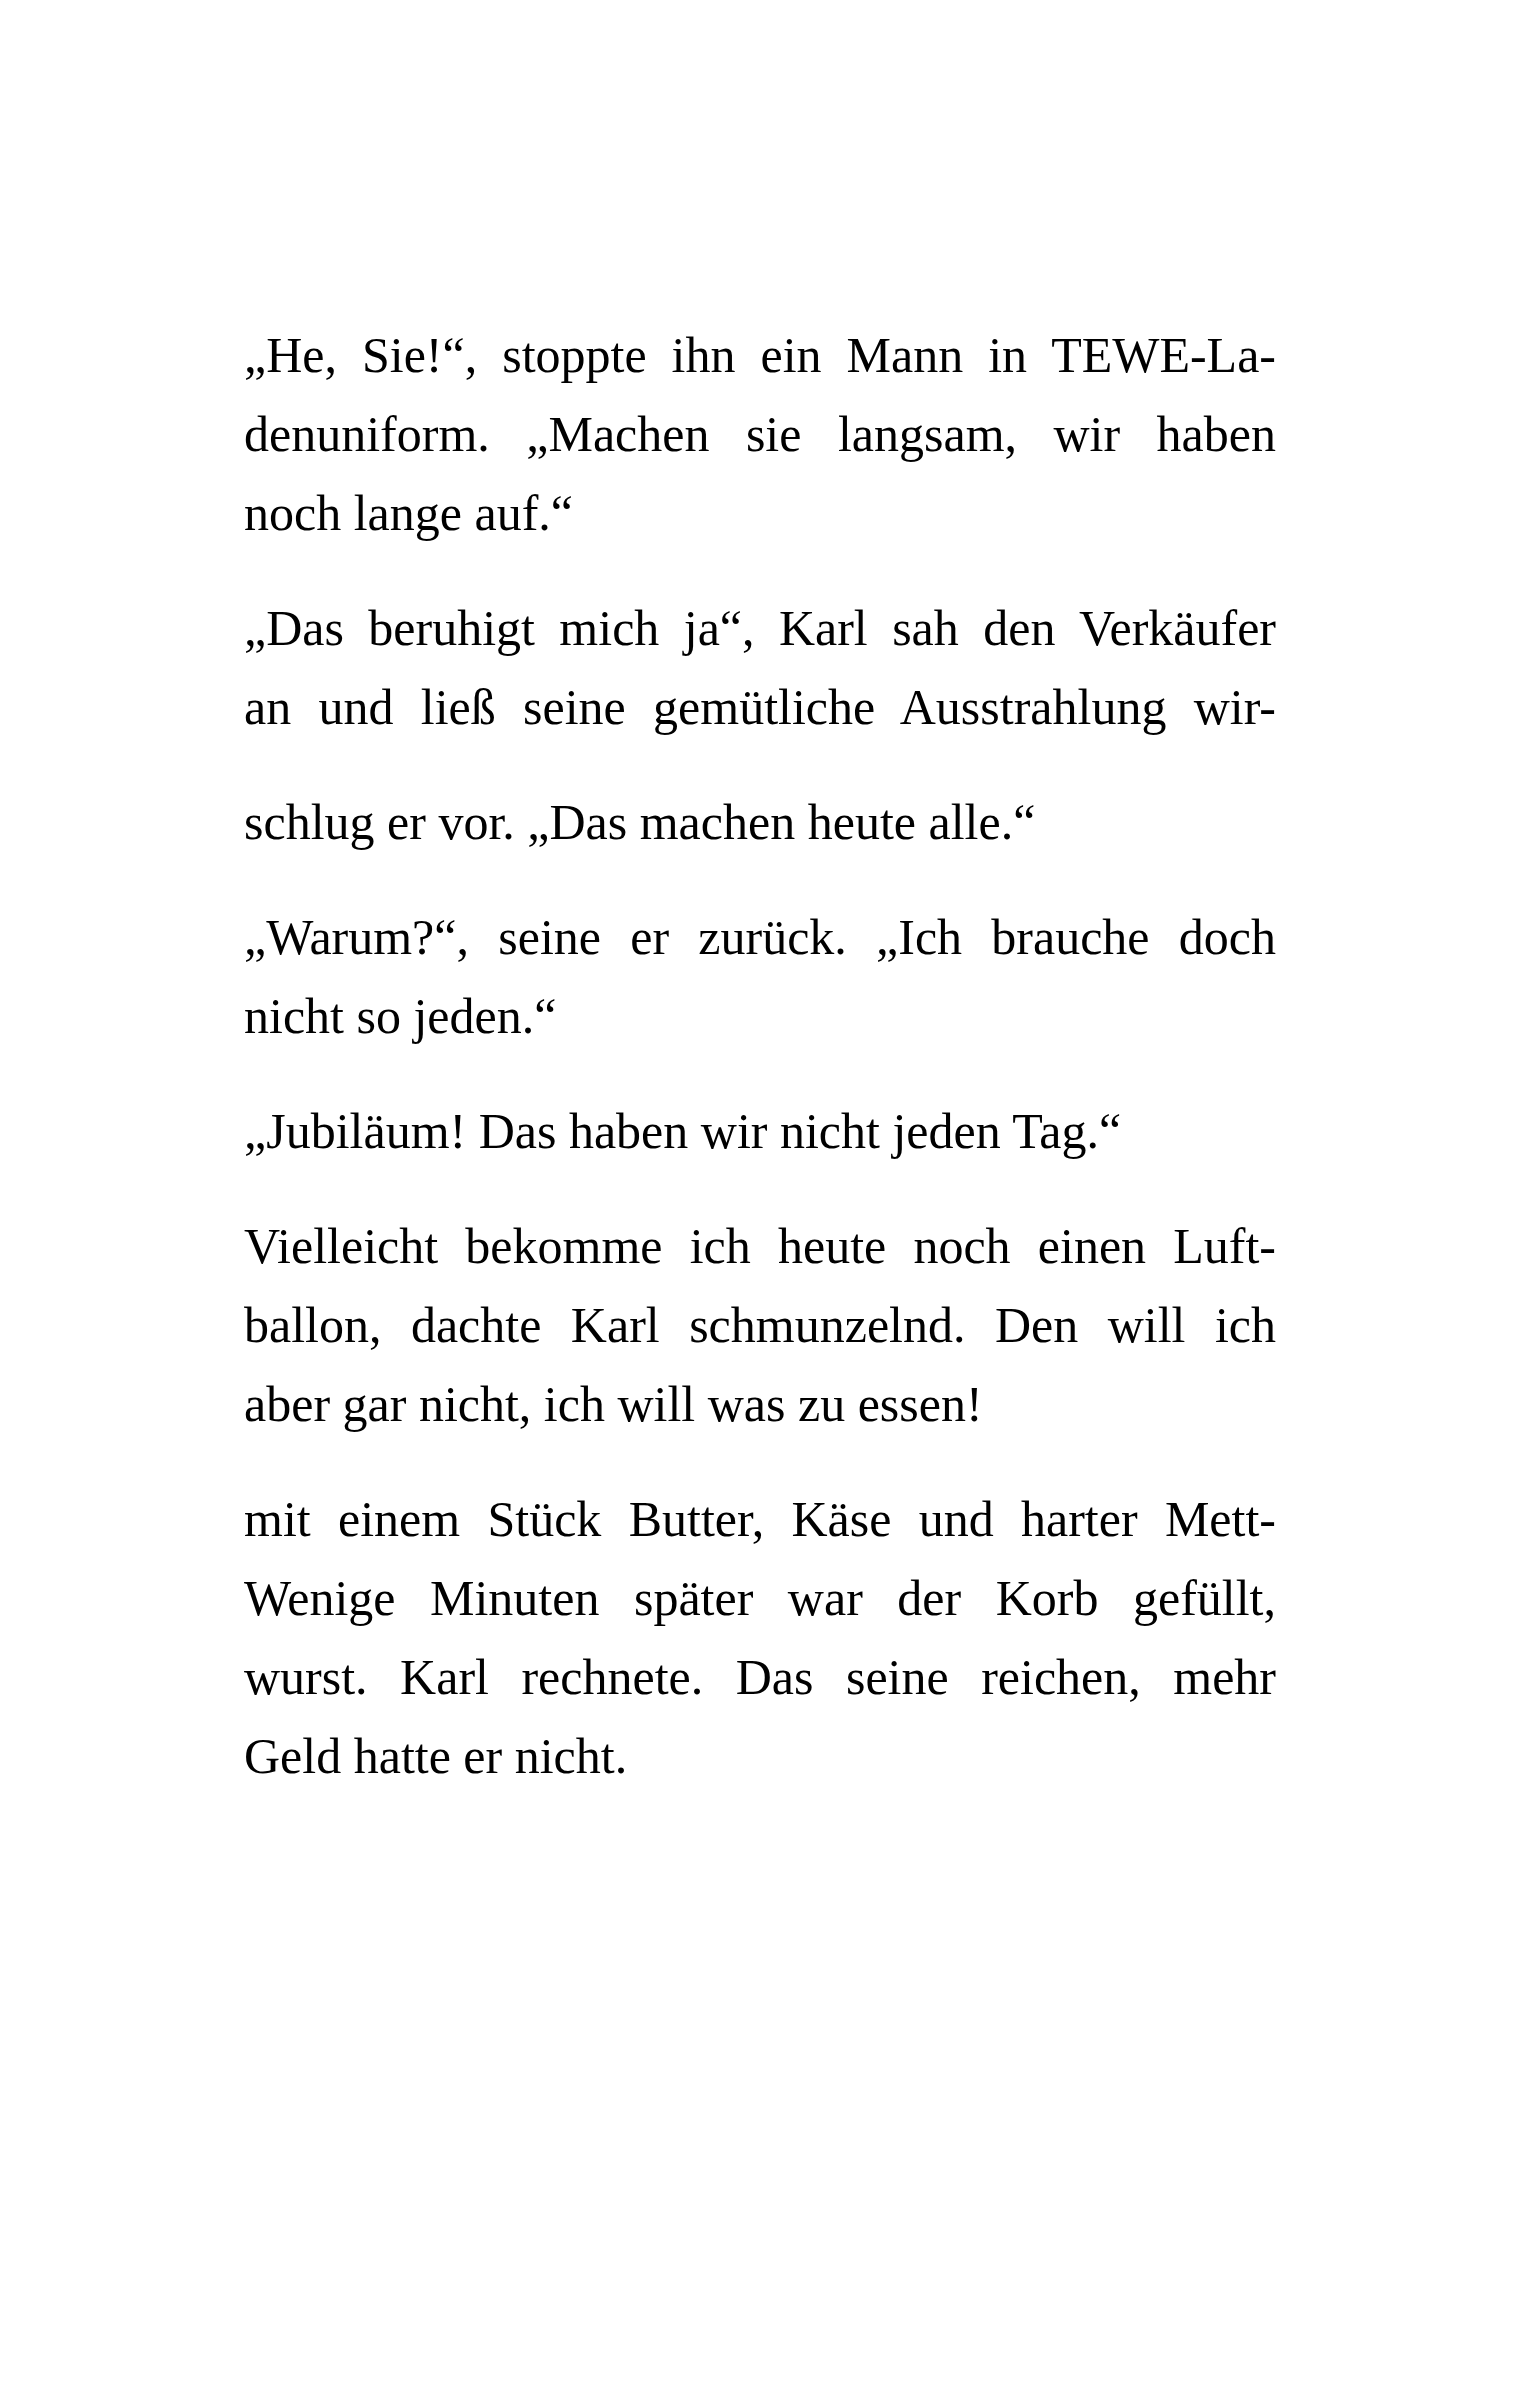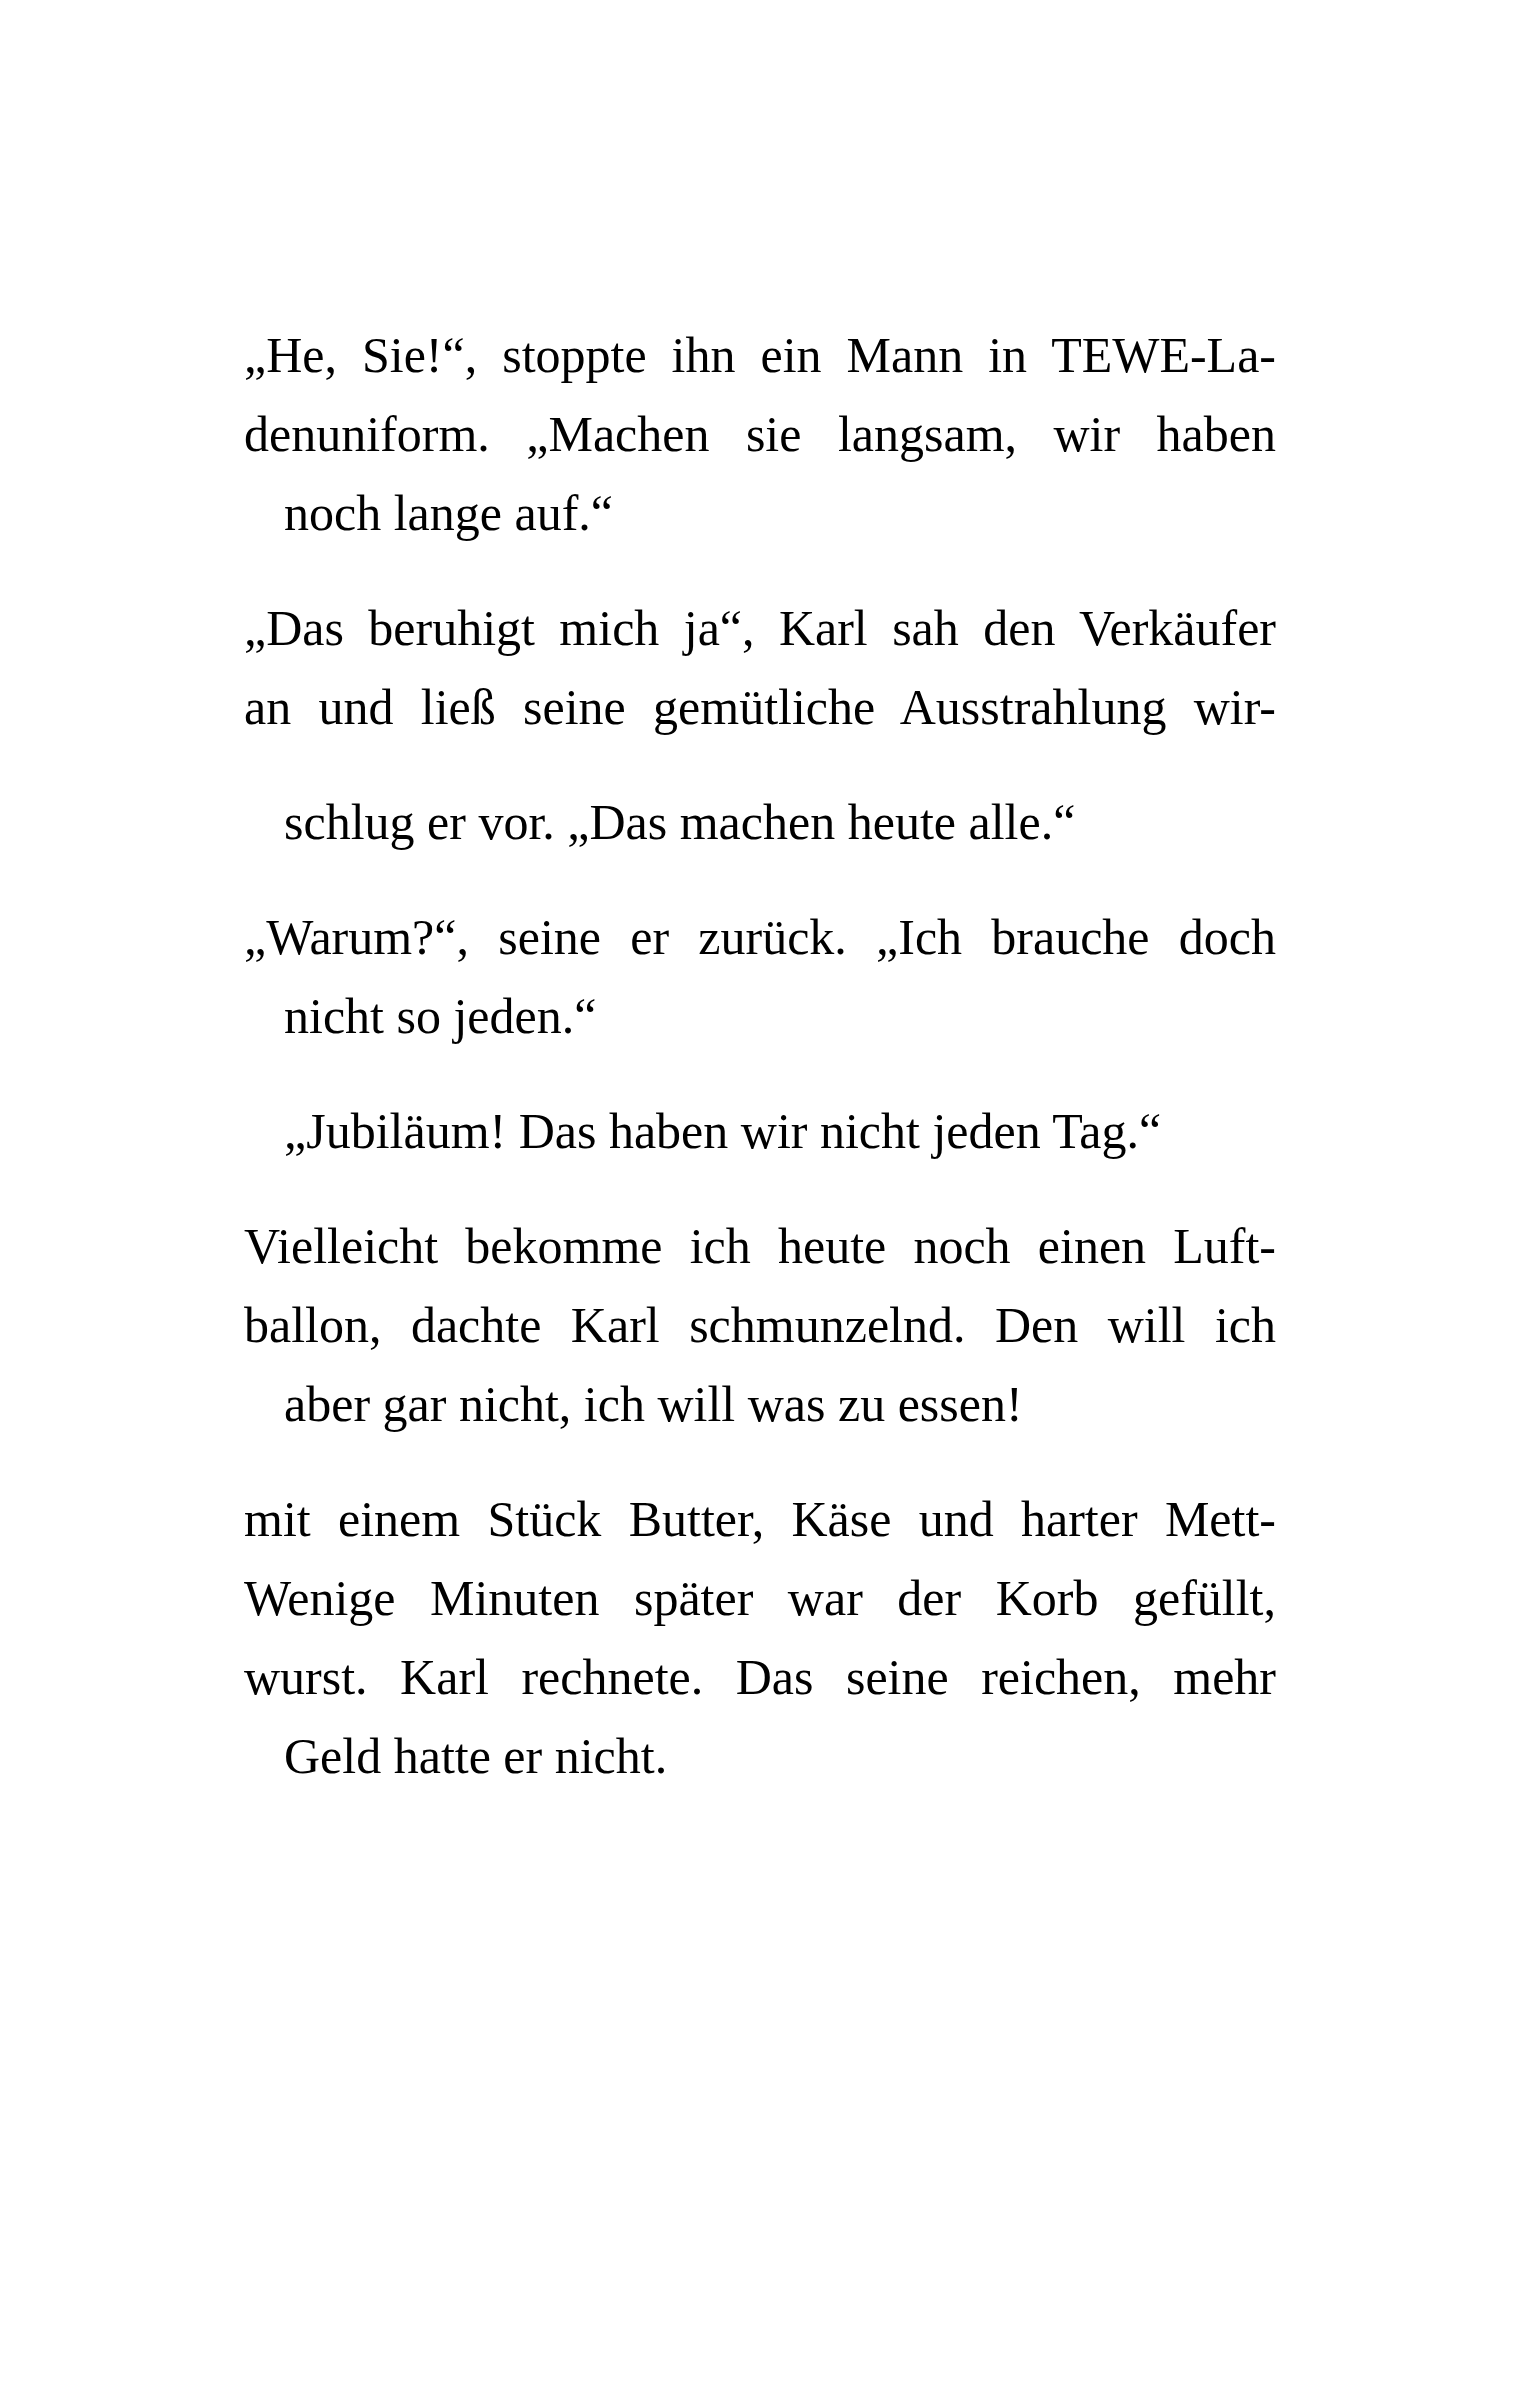--- a/index.html
+++ b/index.html
@@ -29,21 +29,20 @@
     margin: 0 0 36px 0;
     padding: 0;
   }
   .line {
     text-align: justify;
     text-align-last: justify;
   }
   .line.last {
     text-align: justify;
     text-align-last: left;
-    margin-left: 40px;
   }
   .page-number {
     position: absolute;
     left: 0;
     top: 2189px;
     width: 100%;
     text-align: right;
     font-family: "Liberation Sans", sans-serif;
     font-size: 44px;
     line-height: 44px;

